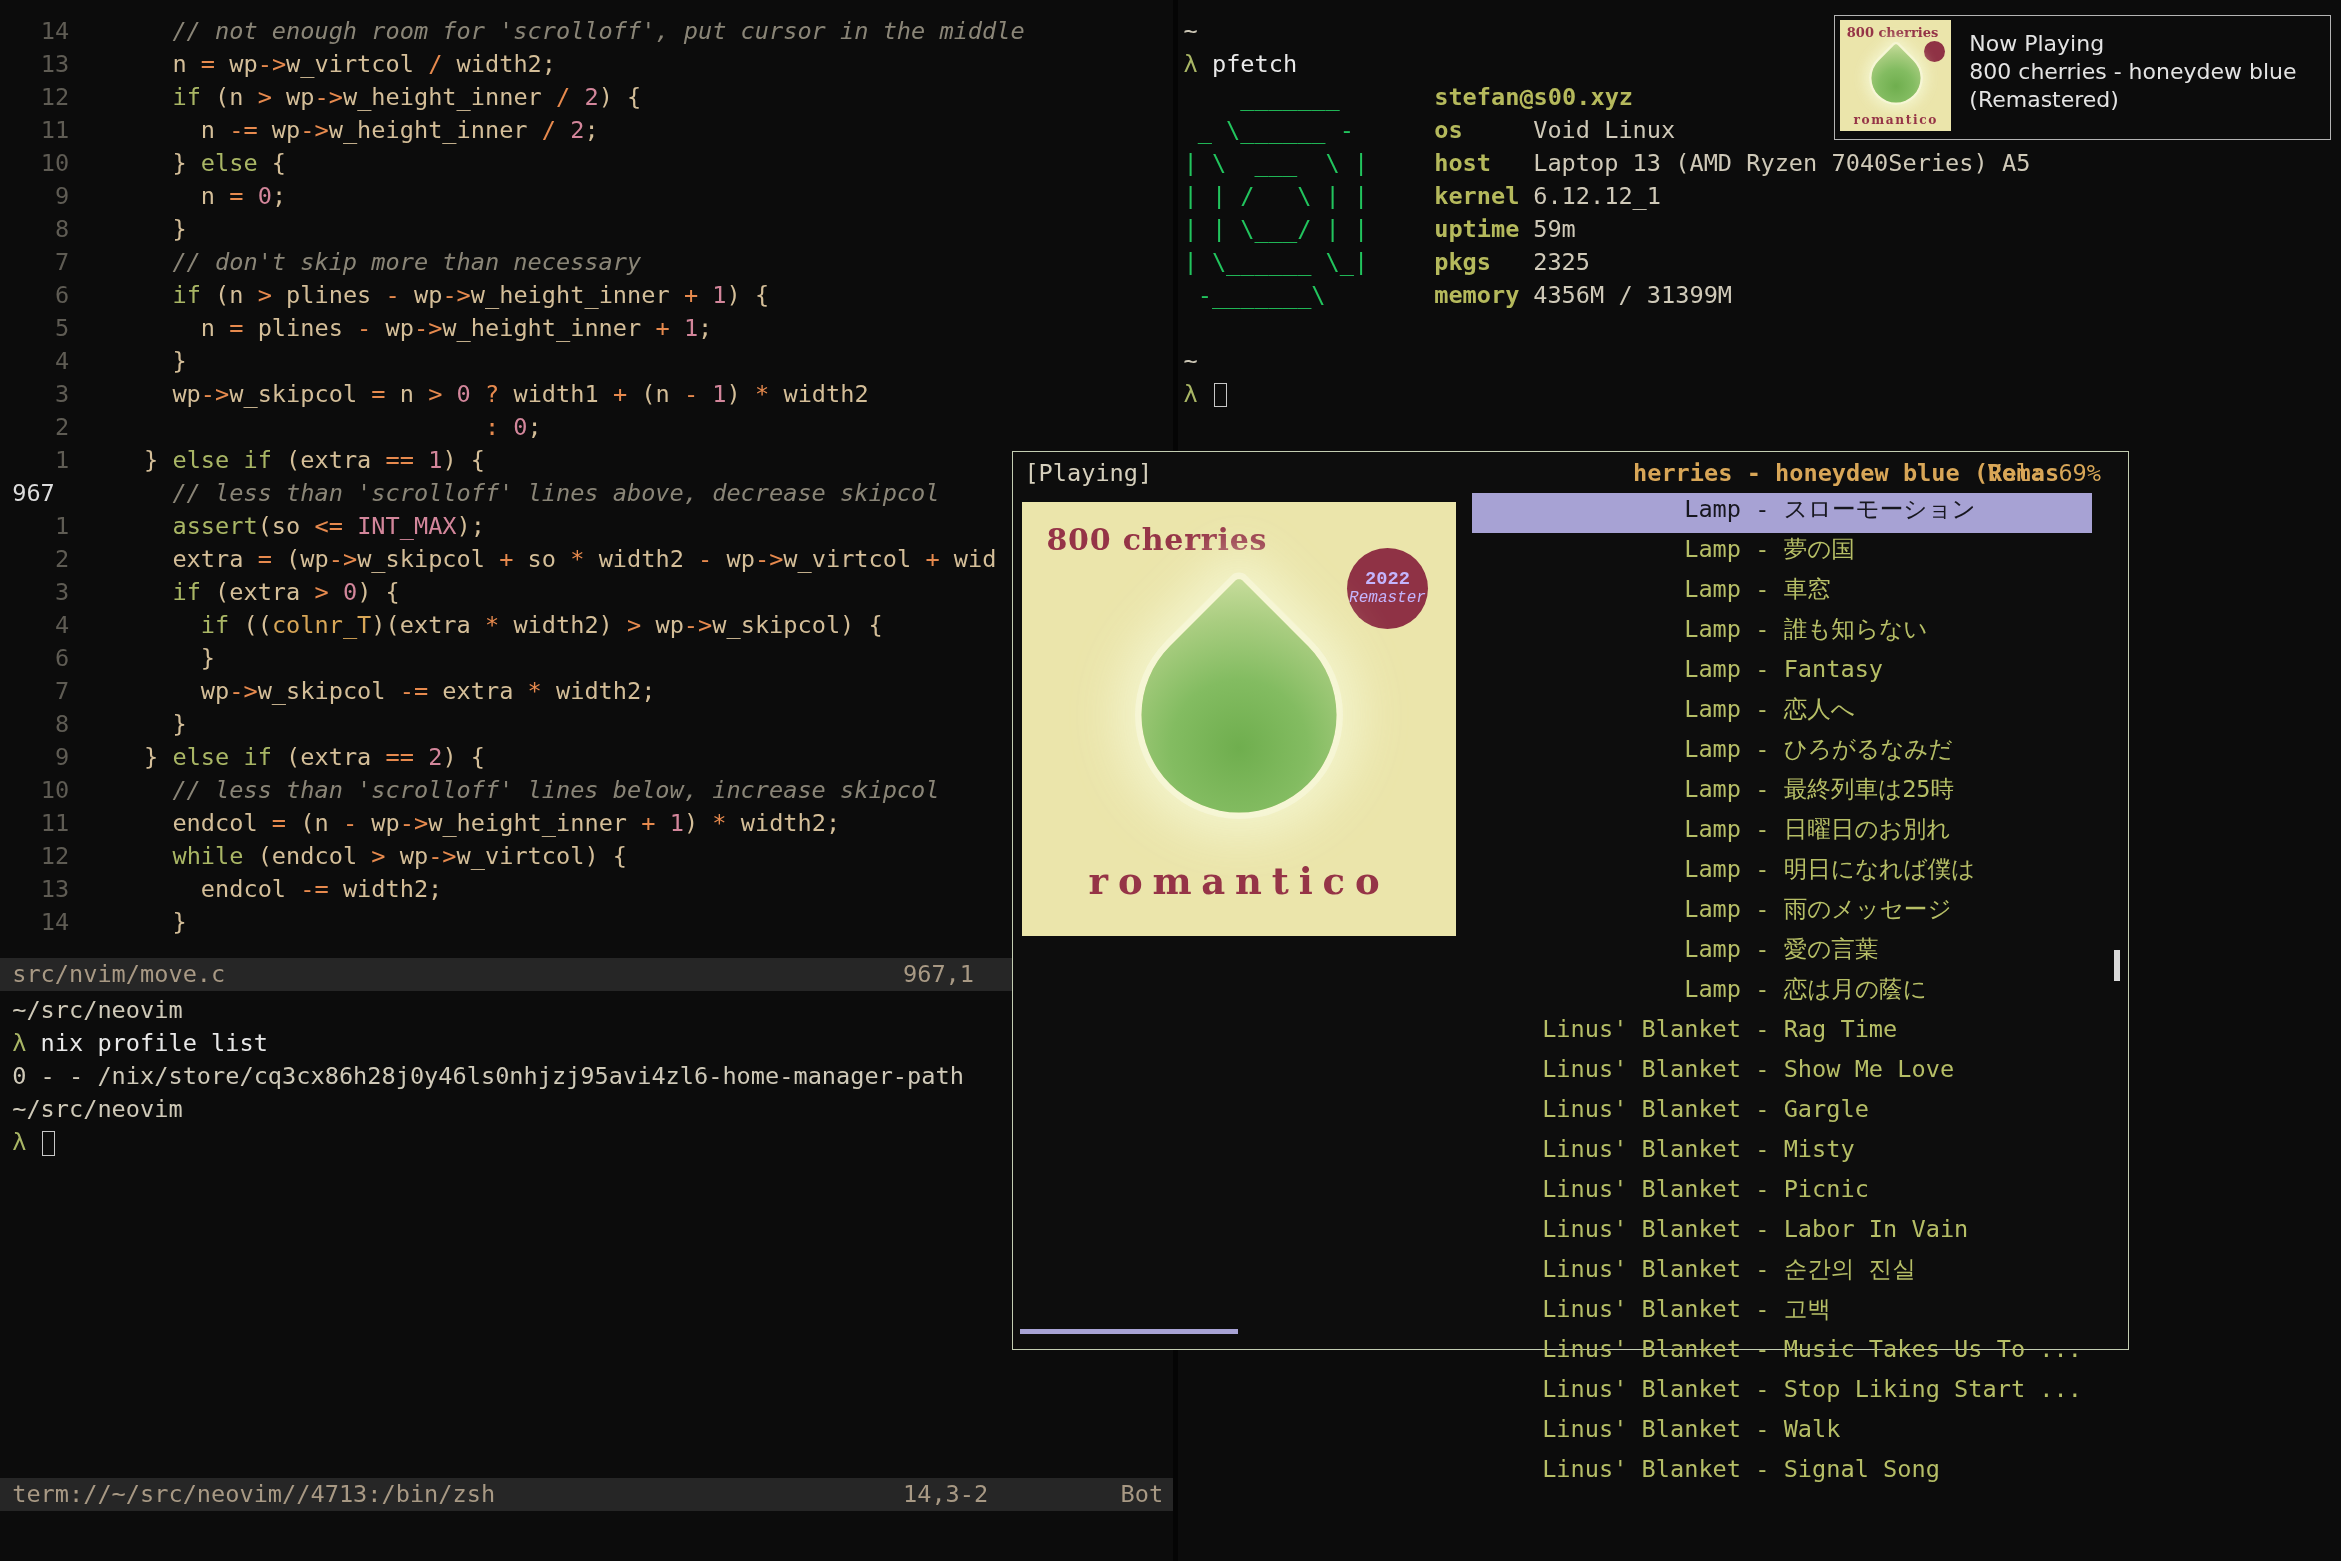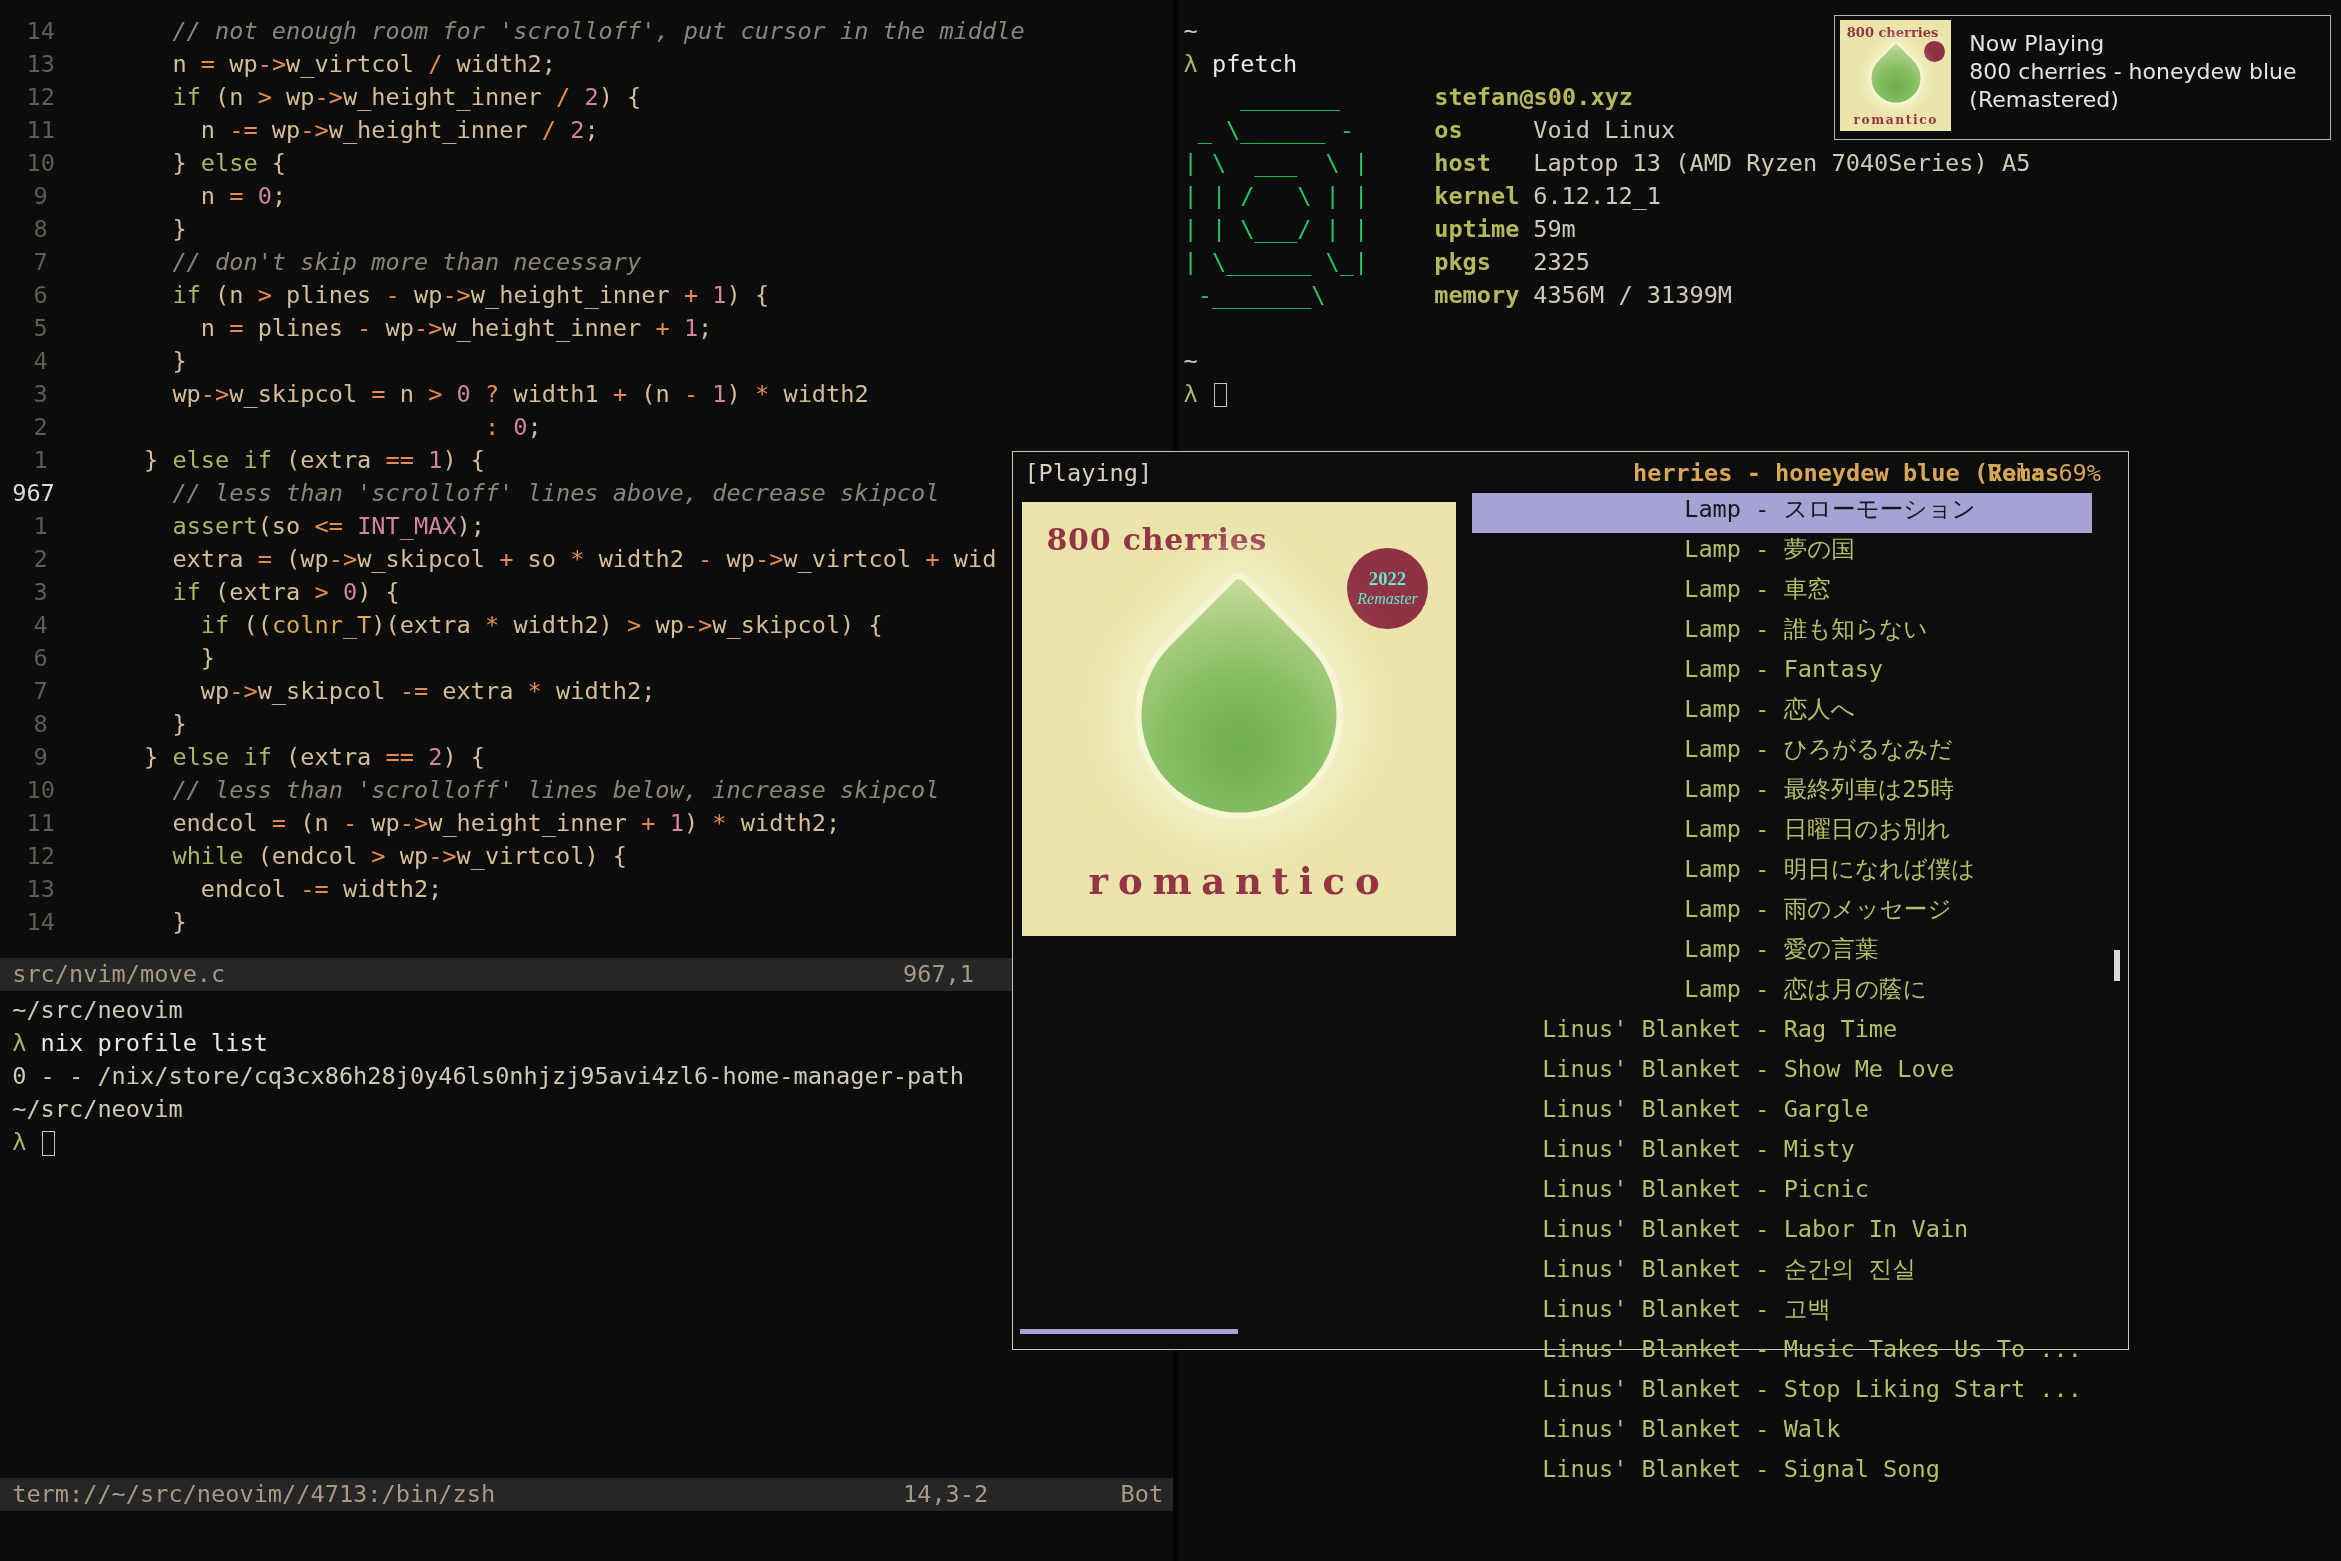--- a/index.html
+++ b/index.html
@@ -3,21 +3,21 @@
 <meta charset="utf-8">
 <style>
   *{box-sizing:border-box;margin:0;padding:0}
   body{margin:0;background:#0c0c0c}
   #screen{position:relative;width:2342px;height:1561px;background:#0c0c0c;overflow:hidden;font-family:"DejaVu Sans Mono",monospace}
 
   
   #left-pane{position:absolute;left:0;top:0;width:1173px;height:1561px}
   #editor-area{position:absolute;left:0;top:0;width:1173px;height:958px;padding:14.6px 0 0 12.2px;overflow:hidden;font:23.6px/33px "DejaVu Sans Mono",monospace}
   .code-line{height:33px;white-space:pre}
-  .gutter{display:inline-block;width:57px;margin-right:18px;text-align:center;color:#5f5c54}
+  .gutter{display:inline-block;width:57px;margin-right:18px;text-align:right;color:#5f5c54}
   .gutter.cur{text-align:left;color:#dcdcdc}
   .tk-c{color:#8a8577;font-style:italic}
   .tk-k{color:#a9b665}.tk-f{color:#a9b665}
   .tk-o{color:#e78a4e}
   .tk-m{color:#d3869b}
   .tk-y{color:#d8a657}
   .tk-p{color:#d4be98}
   .tk-d{color:#cfc9b8}.tk-g{color:#a9b665}.tk-b{color:#e9e9e9}
   .statusline{position:absolute;left:0;width:1173px;height:33px;background:#262626;color:#a89984;font:23.6px/33px "DejaVu Sans Mono",monospace}
   #statusline-editor{top:958px}
@@ -41,21 +41,21 @@
   .pf-label{display:inline-block;width:99px;color:#b5b95c;font-weight:bold}
   .pf-value{color:#cfc9b8}
 
   
   #player-window{position:absolute;left:1012px;top:451px;width:1117px;height:899px;border:1.6px solid #c3cdb2;background:#0d0d0d;font:23.6px/33px "DejaVu Sans Mono",monospace}
   .ph-state{position:absolute;left:11.4px;top:4.9px;color:#d6d0bd;white-space:pre}
   .ph-title{position:absolute;left:620px;top:4.9px;color:#d8a657;font-weight:bold;white-space:pre}
   .ph-vol{position:absolute;right:27px;top:4.9px;color:#d8a657;white-space:pre}
   #album-art{position:absolute;left:9px;top:50px;width:434px;height:434px;background:#ebe5ab;overflow:hidden}
   .aa-artist{position:absolute;left:24.4px;top:19.5px;font:bold 30px "DejaVu Serif",serif;color:#953447;letter-spacing:0.8px}
-  .aa-badge{position:absolute;left:325px;top:46px;width:81px;height:81px;border-radius:50%;background:#8f3245;color:#5eead4;display:flex;flex-direction:column;align-items:center;justify-content:center;font-family:Liberation Serif, serif;line-height:1.1}
+  .aa-badge{position:absolute;left:325px;top:46px;width:81px;height:81px;border-radius:50%;background:#8f3245;color:#c4b5fd;display:flex;flex-direction:column;align-items:center;justify-content:center;font-family:Liberation Mono, monospace;line-height:1.1}
   .aa-badge .b1{font-size:18.7px;font-weight:bold}
   .aa-badge .b2{font-size:16px;font-style:italic}
   .aa-drop{position:absolute;left:50%;top:49%;width:195px;height:195px;transform:translate(-50%,-50%) rotate(45deg);border-radius:4.9px 50% 50% 50%;background:radial-gradient(circle at 62% 62%, #6fae4e 0%, #83bc61 40%, #a9cd80 75%, #c8dd9c 100%);box-shadow:0 0 0 6.5px rgba(250,250,225,0.55), 0 0 49px 23px rgba(244,246,208,0.9)}
   .aa-title{position:absolute;left:0;bottom:33px;width:100%;text-align:center;font:bold 37px "DejaVu Serif",serif;color:#953447;letter-spacing:9.8px}
   #playlist{position:absolute;left:459px;top:41px;width:620px}
   .pl-row{display:flex;height:40px;line-height:33px;color:#b6be66;white-space:pre}
   .pl-row.selected{background:#a7a2d4;color:#17171f}
   .pl-artist{flex:0 0 269px;text-align:right}
   .pl-sep{flex:0 0 auto}
   .pl-title{flex:1;text-align:left}

